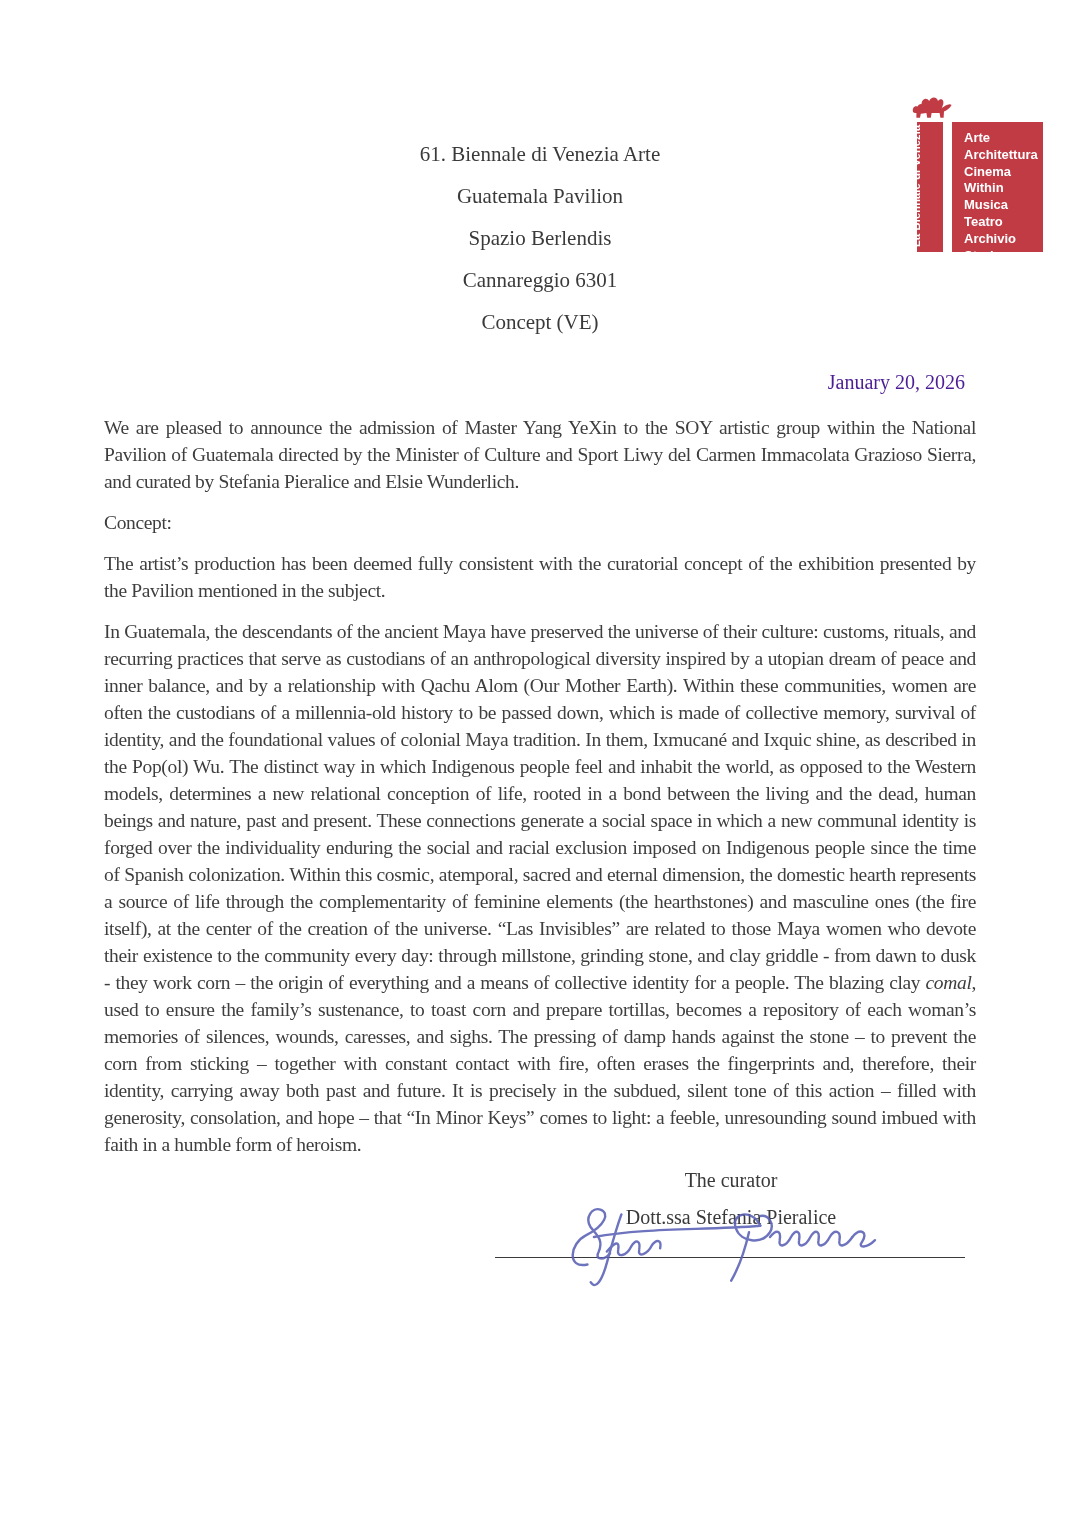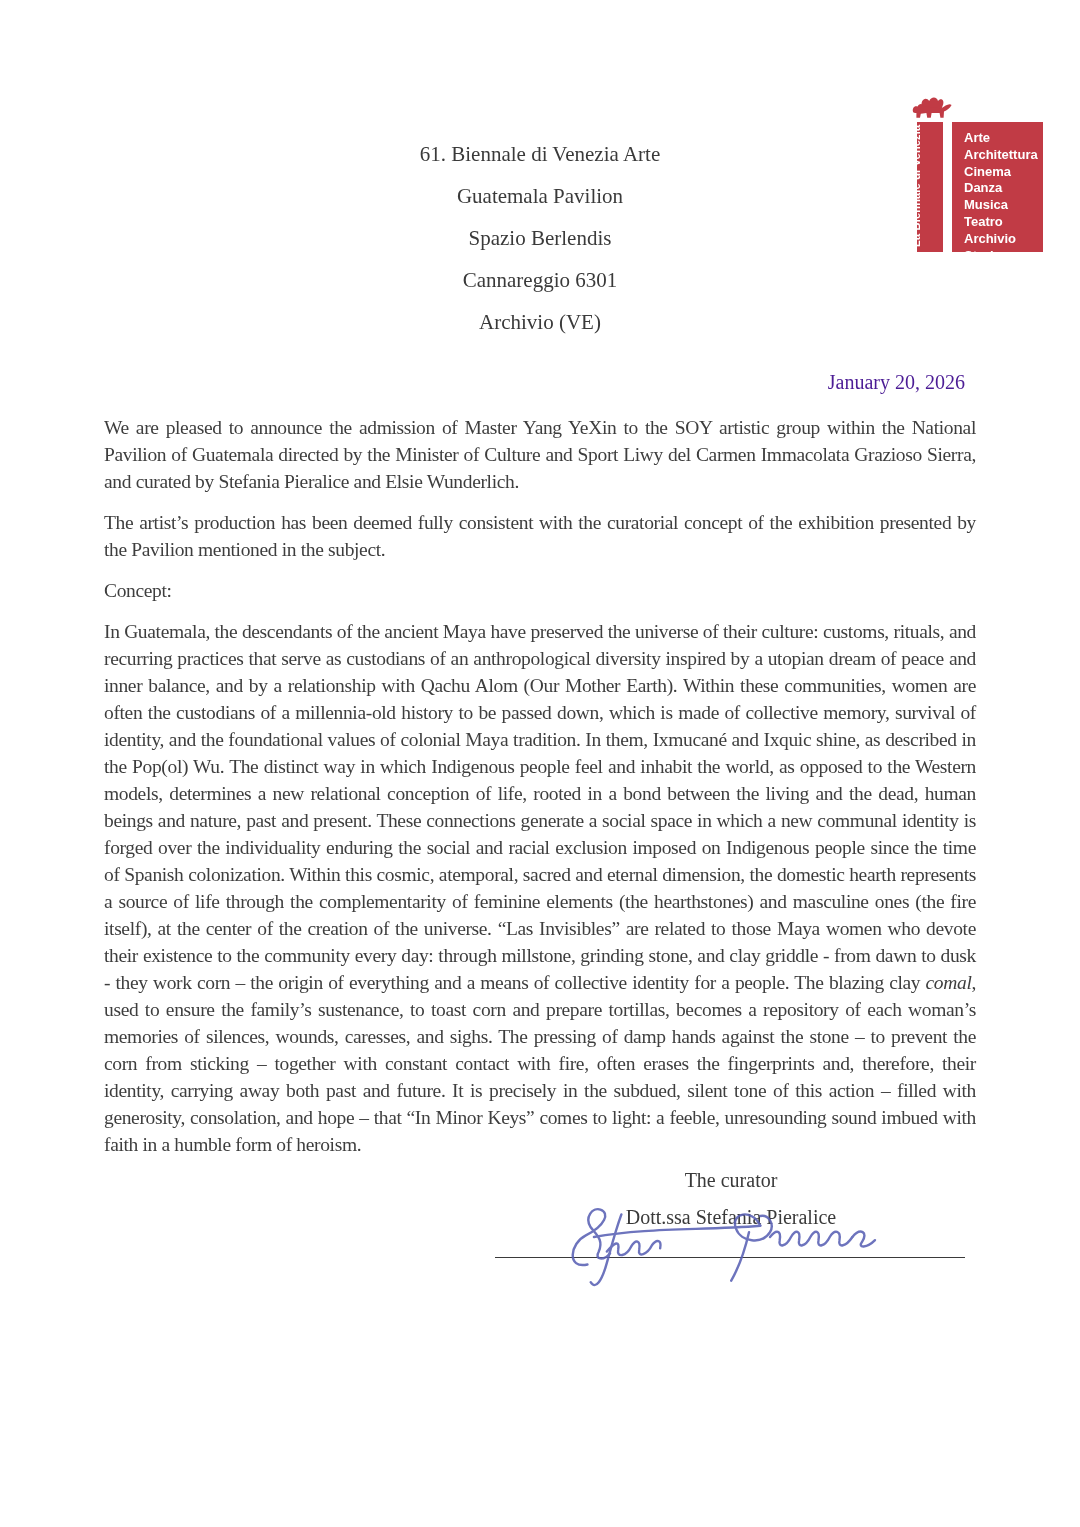--- a/index.html
+++ b/index.html
@@ -89,45 +89,45 @@
         <path d="M18,44 C14,34 22,26 29,30 C32,20 44,22 45,30 L88,34 C98,28 108,20 114,26 C110,34 102,40 95,42 L94,58 L86,58 L84,46 L64,46 L62,58 L53,58 L51,46 L37,48 L35,58 L26,58 L26,46 C21,46 19,45 18,44 Z"></path>
       </g>
     </svg>
     <div class="logo-bar">
       <span class="bar-text">La Biennale di Venezia</span>
     </div>
     <div class="logo-square">
       <div class="cat">Arte</div>
       <div class="cat">Architettura</div>
       <div class="cat">Cinema</div>
-      <div class="cat">Danza</div>
+      <div class="cat">Within</div>
       <div class="cat">Musica</div>
       <div class="cat">Teatro</div>
       <div class="cat">Archivio Storico</div>
     </div>
   </div>
 
   <div class="content">
 
     <div class="address">
       <div>61. Biennale di Venezia Arte</div>
       <div>Guatemala Pavilion</div>
       <div>Spazio Berlendis</div>
       <div>Cannareggio 6301</div>
-      <div>Archivio (VE)</div>
+      <div>Concept (VE)</div>
     </div>
 
     <div class="date">January 20, 2026</div>
 
 
     <p class="para first">We are pleased to announce the admission of Master Yang YeXin to the SOY artistic group within the National Pavilion of Guatemala directed by the Minister of Culture and Sport Liwy del Carmen Immacolata Grazioso Sierra, and curated by Stefania Pieralice and Elsie Wunderlich.</p>
 
+    <p class="para label">Concept:</p>
+
     <p class="para">The artist’s production has been deemed fully consistent with the curatorial concept of the exhibition presented by the Pavilion mentioned in the subject.</p>
-
-    <p class="para label">Concept:</p>
 
     <p class="para"><span>In Guatemala, the descendants of the ancient Maya have preserved the universe of their culture: customs, rituals, and recurring practices that serve as custodians of an anthropological diversity inspired by a utopian dream of peace and inner balance, and by a relationship with Qachu Alom (Our Mother Earth). Within these communities, women are often the custodians of a millennia-old history to be passed down, which is made of collective memory, survival of identity, and the foundational values of colonial Maya tradition. In them, Ixmucané and Ixquic shine, as described in the Pop(ol) Wu. The distinct way in which Indigenous people feel and inhabit the world, as opposed to the Western models, determines a new relational conception of life, rooted in a bond between the living and the dead, human beings and nature, past and present. These connections generate a social space in which a new communal identity is forged over the individuality enduring the social and racial exclusion imposed on Indigenous people since the time of Spanish colonization. Within this cosmic, atemporal, sacred and eternal dimension, the domestic hearth represents a source of life through the complementarity of feminine elements (the hearthstones) and masculine ones (the fire itself), at the center of the creation of the universe. “Las Invisibles” are related to those Maya women who devote their existence to the community every day: through millstone, grinding stone, and clay griddle - from dawn to dusk - they work corn – the origin of everything and a means of collective identity for a people. The blazing clay </span><span class="italic">comal</span><span>, used to ensure the family’s sustenance, to toast corn and prepare tortillas, becomes a repository of each woman’s memories of silences, wounds, caresses, and sighs. The pressing of damp hands against the stone – to prevent the corn from sticking – together with constant contact with fire, often erases the fingerprints and, therefore, their identity, carrying away both past and future. It is precisely in the subdued, silent tone of this action – filled with generosity, consolation, and hope – that “In Minor Keys” comes to light: a feeble, unresounding sound imbued with faith in a humble form of heroism.</span></p>
 
     <div class="closing">
       <div>The curator</div>
       <div class="name">Dott.ssa Stefania Pieralice</div>
     </div>
 
     <div class="sig-area">
       <div class="sig-line"></div>

